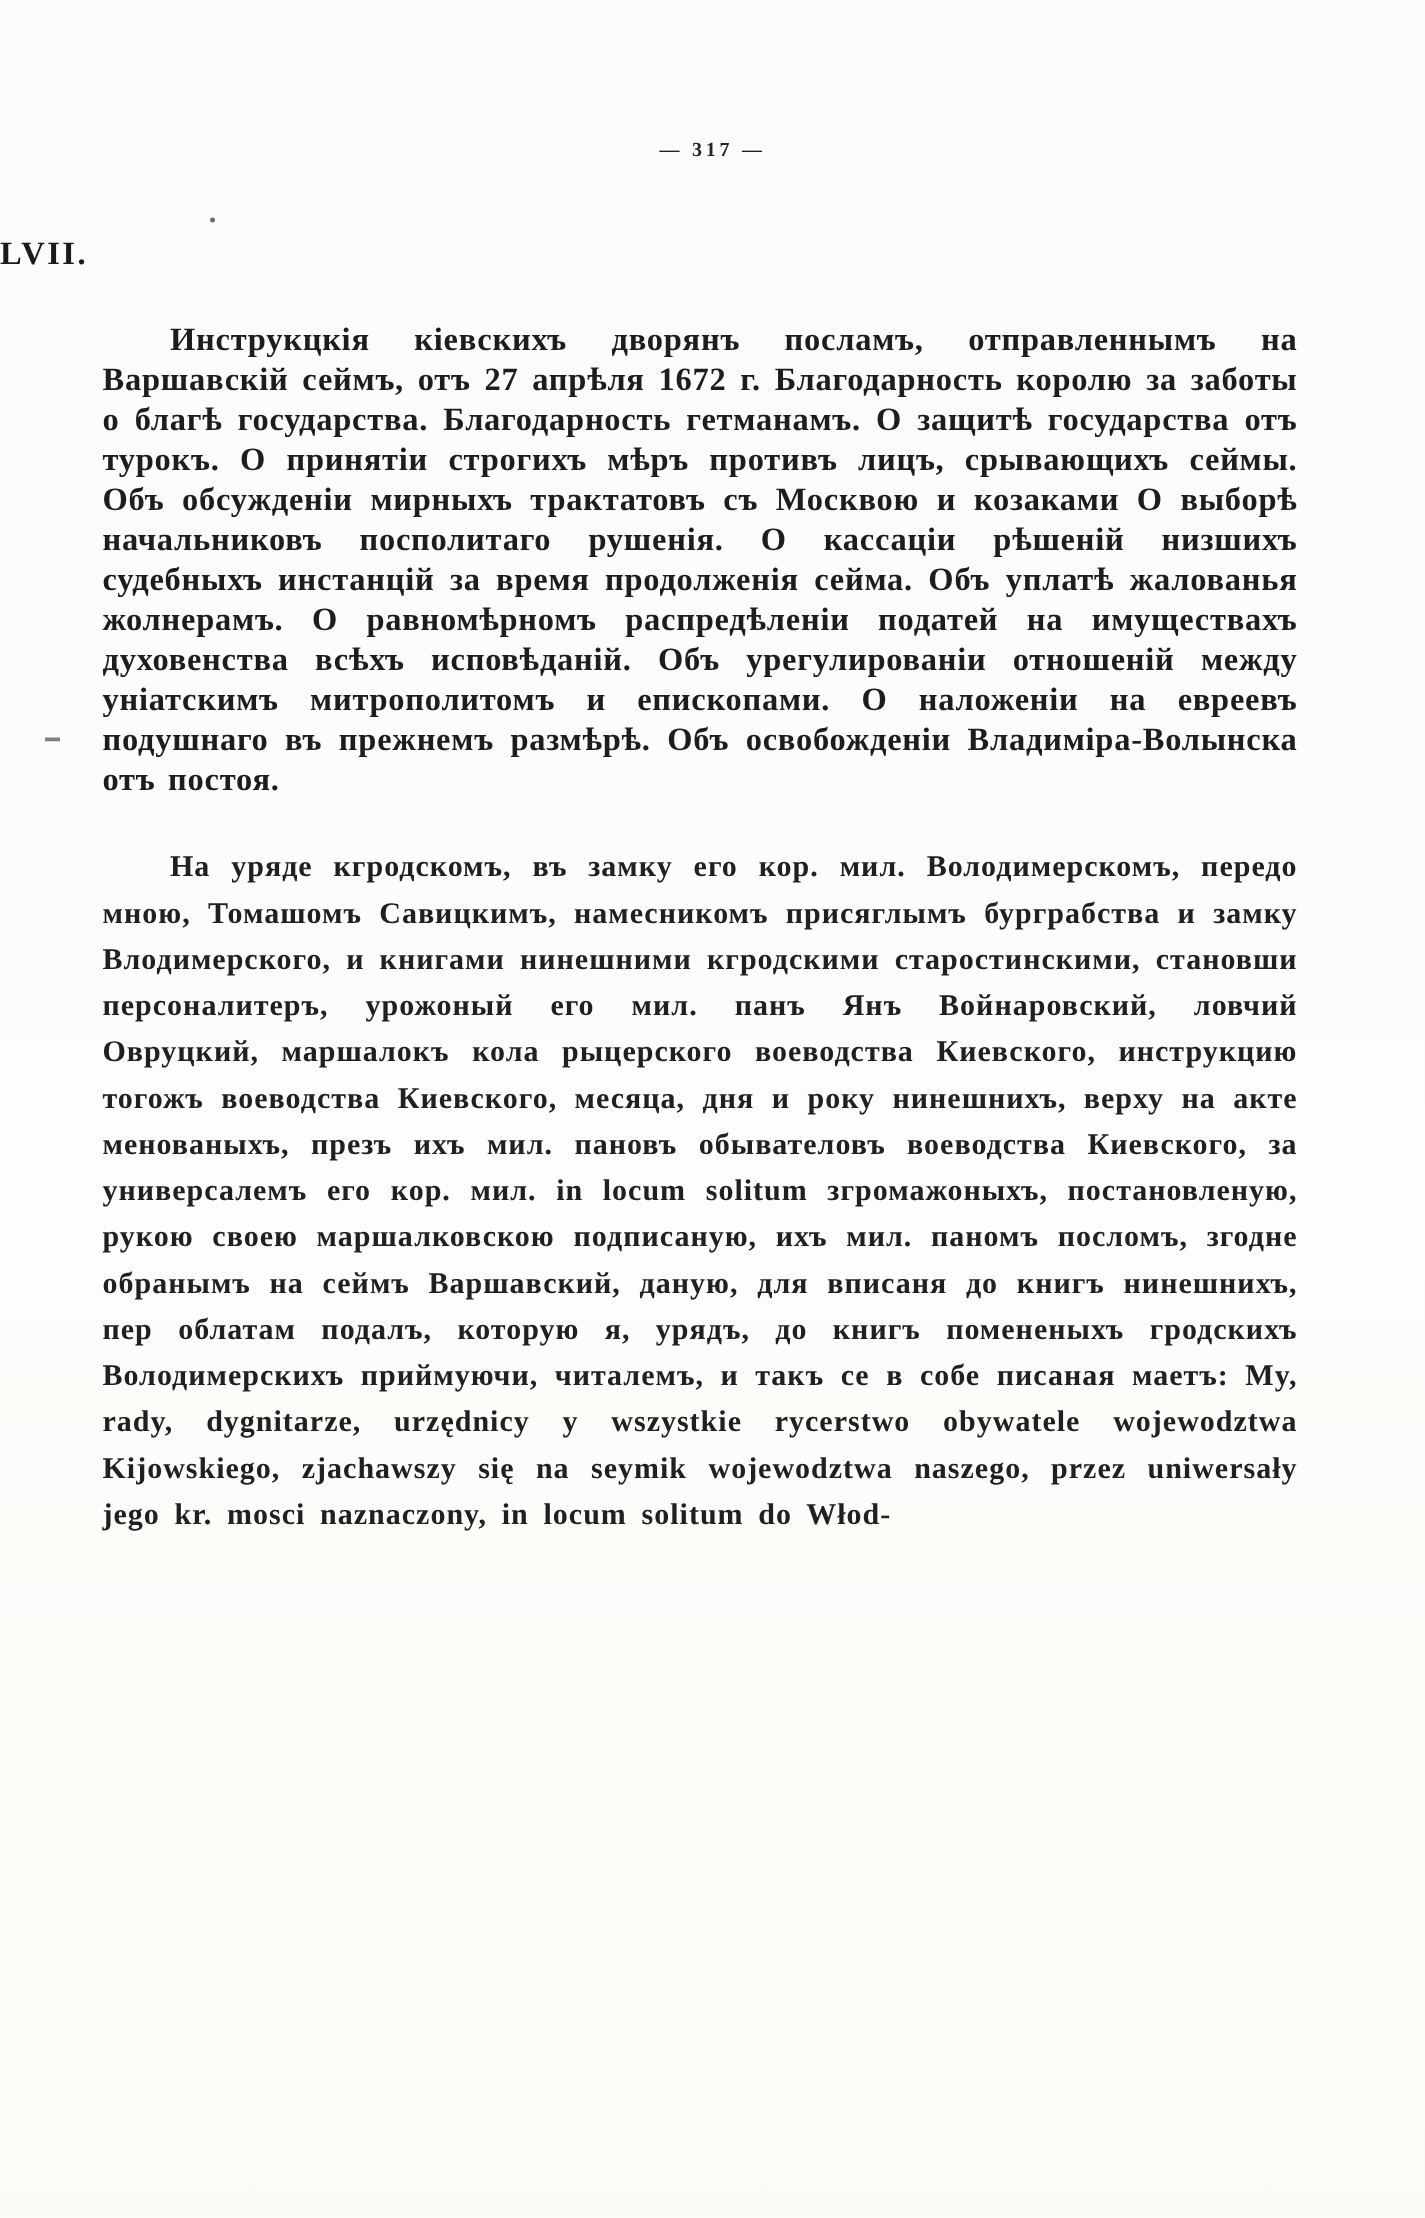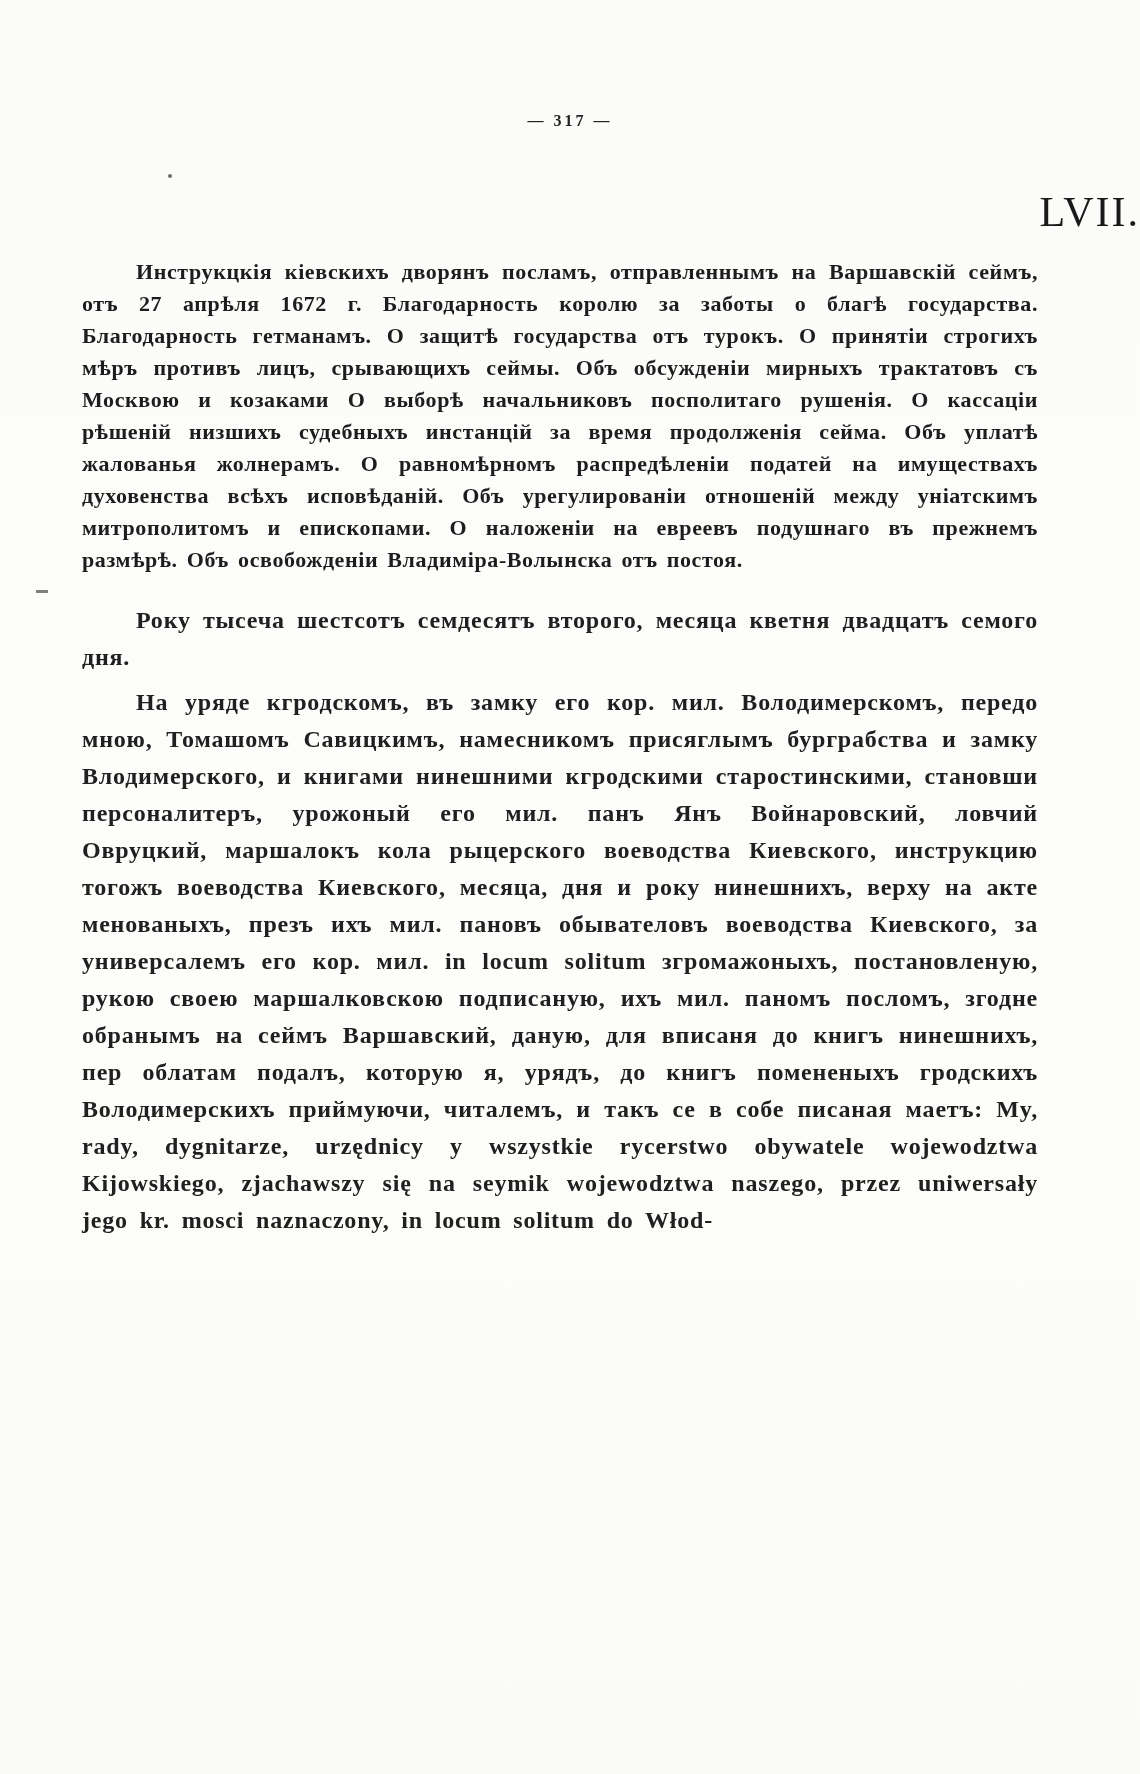--- a/index.html
+++ b/index.html
@@ -31,44 +31,44 @@
     font-size: 16px;
     font-weight: bold;
     letter-spacing: 3px;
     color: #222;
   }
   .section-heading {
     position: absolute;
     top: 188px;
     left: 0;
     width: 100%;
-    text-align: right;
-    font-size: 42px;
-    font-weight: normal;
+    text-align: left;
+    font-size: 26px;
+    font-weight: bold;
     letter-spacing: 2px;
     color: #1a1a1a;
   }
   .content {
     position: absolute;
     left: 82px;
     top: 256px;
     width: 956px;
   }
   p {
     margin: 0;
     text-align: justify;
     text-indent: 54px;
   }
   .abstract {
-    font-size: 22px;
+    font-size: 26px;
     font-weight: bold;
     line-height: 32px;
     letter-spacing: 0.6px;
     word-spacing: 3px;
-    margin-bottom: 26px;
+    margin-bottom: 36px;
     color: #1d1d1d;
   }
   .body-para {
     font-size: 24px;
     font-weight: bold;
     line-height: 37px;
     letter-spacing: 0.8px;
     word-spacing: 5px;
     color: #202020;
   }
@@ -104,19 +104,18 @@
   <div class="scan-mark"></div>
 
   <div class="page-number">— 317 —</div>
 
   <div class="section-heading">LVII.</div>
 
   <div class="content">
 
     <p class="abstract">Инструкцкія кіевскихъ дворянъ посламъ, отправленнымъ на Варшавскій сеймъ, отъ 27 апрѣля 1672 г. Благодарность королю за заботы о благѣ государства. Благодарность гетманамъ. О защитѣ государства отъ турокъ. О принятіи строгихъ мѣръ противъ лицъ, срывающихъ сеймы. Объ обсужденіи мирныхъ трактатовъ съ Москвою и козаками О выборѣ начальниковъ посполитаго рушенія. О кассаціи рѣшеній низшихъ судебныхъ инстанцій за время продолженія сейма. Объ уплатѣ жалованья жолнерамъ. О равномѣрномъ распредѣленіи податей на имуществахъ духовенства всѣхъ исповѣданій. Объ урегулированіи отношеній между уніатскимъ митрополитомъ и епископами. О наложеніи на евреевъ подушнаго въ прежнемъ размѣрѣ. Объ освобожденіи Владиміра-Волынска отъ постоя.</p>
 
-    <p class="body-para first">Року тысеча шестсотъ семдесятъ второго, месяца кветня двадцатъ семого дня.</p>
 
     <p class="body-para">На уряде кгродскомъ, въ замку его кор. мил. Володимерскомъ, передо мною, Томашомъ Савицкимъ, намесникомъ присяглымъ бурграбства и замку Влодимерского, и книгами нинешними кгродскими старостинскими, становши персоналитеръ, урожоный его мил. панъ Янъ Войнаровский, ловчий Овруцкий, маршалокъ кола рыцерского воеводства Киевского, инструкцию тогожъ воеводства Киевского, месяца, дня и року нинешнихъ, верху на акте менованыхъ, презъ ихъ мил. пановъ обывателовъ воеводства Киевского, за универсалемъ его кор. мил. in locum solitum згромажоныхъ, постановленую, рукою своею маршалковскою подписаную, ихъ мил. паномъ посломъ, згодне обранымъ на сеймъ Варшавский, даную, для вписаня до книгъ нинешнихъ, пер облатам подалъ, которую я, урядъ, до книгъ помененыхъ гродскихъ Володимерскихъ приймуючи, читалемъ, и такъ се в собе писаная маетъ: My, rady, dygnitarze, urzędnicy y wszystkie rycerstwo obywatele wojewodztwa Kijowskiego, zjachawszy się na seymik wojewodztwa naszego, przez uniwersały jego kr. mosci naznaczony, in locum solitum do Włod-</p>
 
   </div>
 
 </div>
 
 </body></html>

